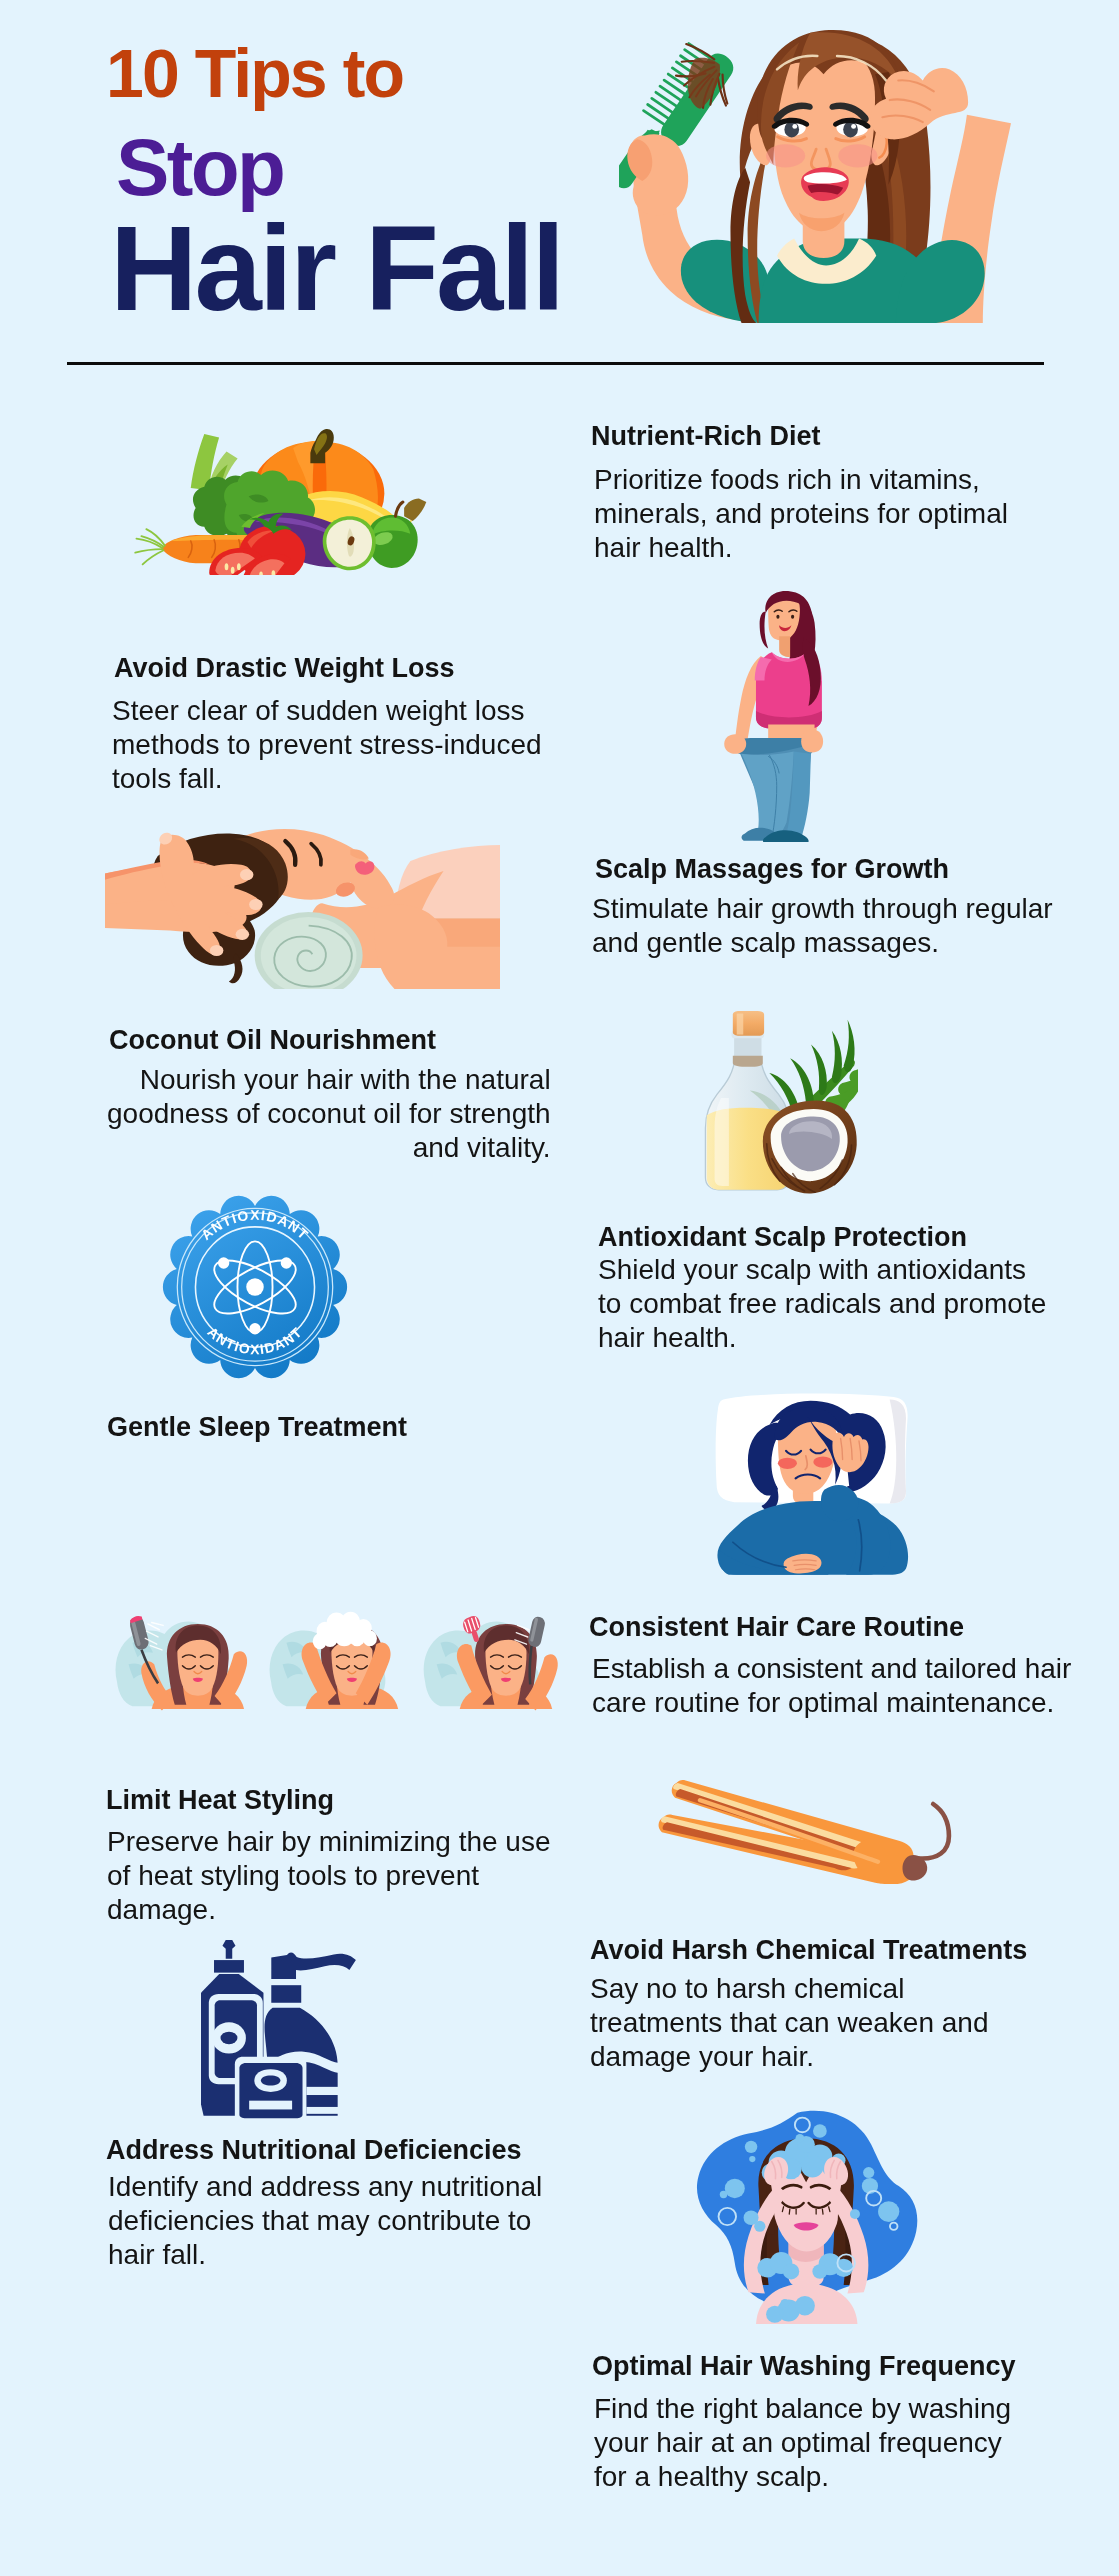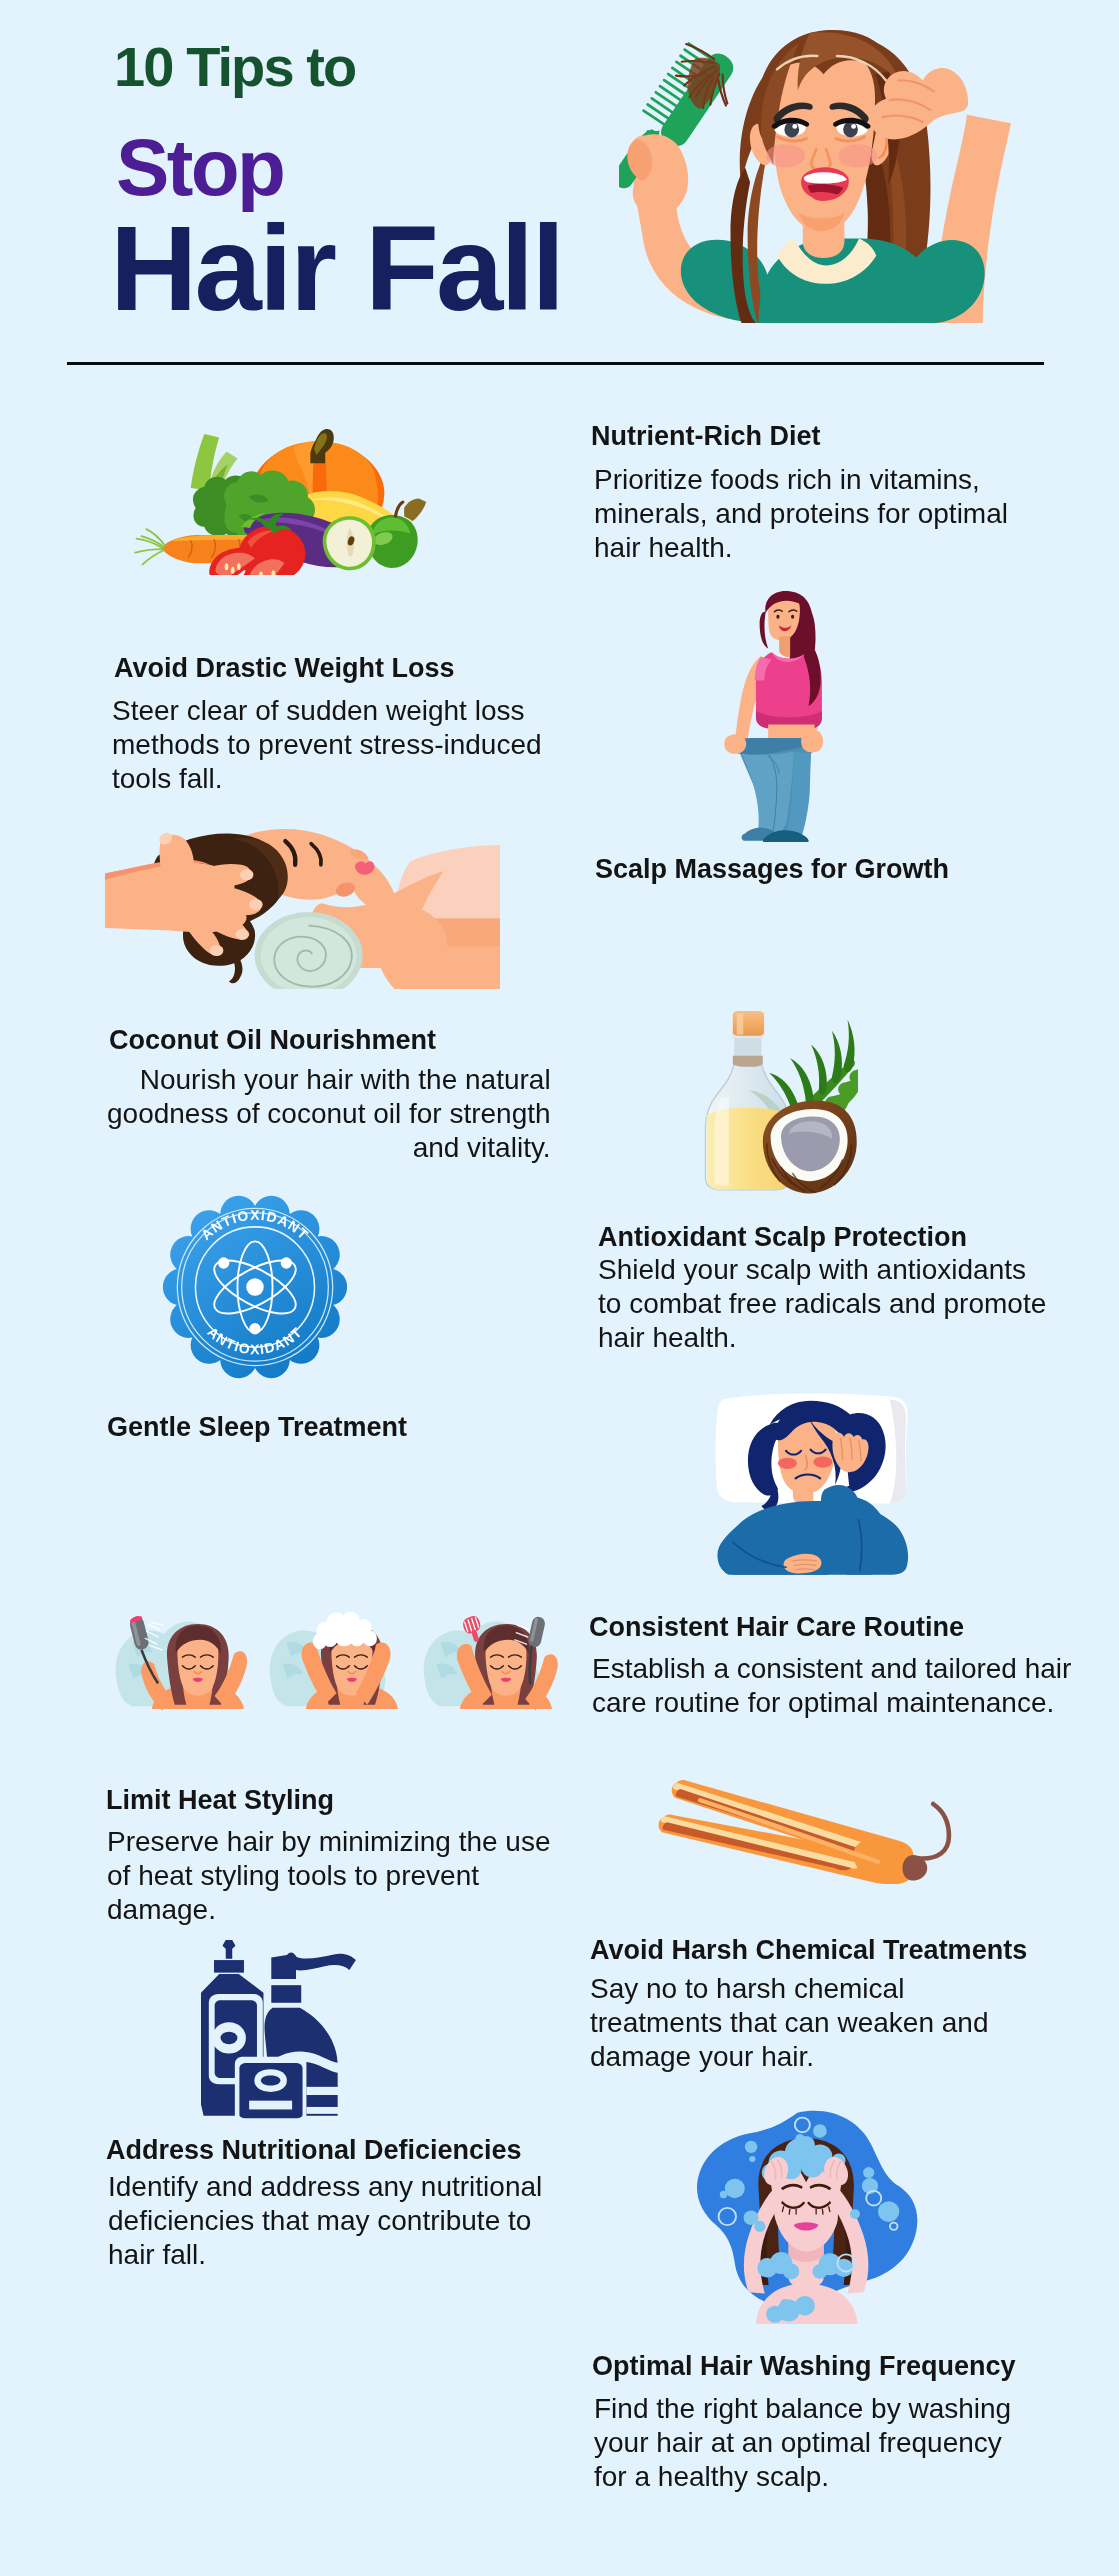--- a/index.html
+++ b/index.html
@@ -1,20 +1,20 @@
 <!DOCTYPE html>
 <html style="font-size:9.8px"><head>
 <meta charset="utf-8">
 <style>
   html,body{margin:0;padding:0;}
   body{width:1119px;height:2576px;background:#e3f3fd;font-family:"Liberation Sans",sans-serif;overflow:hidden;position:relative;}
   .page{position:absolute;left:0;top:0;width:1119px;height:2576px;background:#e3f3fd;}
   
   .tline{position:absolute;font-weight:bold;line-height:1;white-space:nowrap;}
-  #t1{left:114px;top:39px;font-size:56px;color:#14532d;letter-spacing:-1.9px;}
+  #t1{left:106px;top:39px;font-size:68px;color:#c2410c;letter-spacing:-1.9px;}
   #t2{left:116px;top:128px;font-size:80px;color:#4c1d95;letter-spacing:-2.6px;}
   #t3{left:110px;top:208px;font-size:121px;color:#17205e;letter-spacing:-2.8px;}
   #rule{position:absolute;left:67px;top:362px;width:977px;height:3.1px;background:#0b0b0b;}
   
   .hd{position:absolute;margin:0;font-size:27px;font-weight:bold;color:#141414;line-height:1;white-space:nowrap;}
   .bd{position:absolute;margin:0;font-size:28px;color:#141414;line-height:34px;white-space:pre-line;}
   #hd0{left:591px;top:423px;}  #bd0{left:594px;top:463px;}
   #hd1{left:114px;top:655px;} #bd1{left:112px;top:694px;}
   #hd2{left:595px;top:856px;} #bd2{left:592px;top:892px;}
   #hd3{left:109px;top:1027px;} #bd3{left:107px;top:1063px;text-align:right;}
@@ -272,20 +272,22 @@
       <path d="M36 396 C46 386 64 384 78 390 C90 396 96 402 94 408 L34 408 C28 404 30 398 36 396 Z" fill="#3d7fa6"></path>
       <path d="M72 400 C84 390 106 388 122 394 C136 400 142 406 140 410 L66 410 C64 406 68 403 72 400 Z" fill="#16607f"></path>
     </g>
   </svg>
 
   <p class="hd" id="hd1">Avoid Drastic Weight Loss</p>
   <p class="bd" id="bd1">Steer clear of sudden weight loss
 methods to prevent stress-induced
 tools fall.</p>
   <p class="hd" id="hd2">Scalp Massages for Growth</p>
+  <p class="bd" id="bd2">Stimulate hair growth through regular
+and gentle scalp massages.</p>
 
   <svg class="ill" id="ill-massage" viewBox="0 0 644 264" preserveAspectRatio="none" width="395" height="164" style="left:105px;top:825px;">
     <g>
 
       <path d="M498 58 C540 40 600 32 644 32 L644 150 L472 150 C474 112 482 78 498 58 Z" fill="#fbd0bd"></path>
       <path d="M472 150 L644 150 L644 230 L442 230 C446 198 456 172 472 150 Z" fill="#f9a87a"></path>
 
       <path d="M354 126 C390 138 428 132 460 116 C494 98 520 84 552 74 C532 104 514 136 504 172 C494 204 486 218 482 230 L346 230 C334 208 330 178 334 154 C338 136 346 126 354 126 Z" fill="#fbb287"></path>
 
       <path d="M210 26 C248 4 306 0 356 16 C410 34 452 68 468 102 C476 118 470 130 456 134 C438 138 422 128 412 116 C406 108 402 100 400 92 C388 108 368 118 344 120 C314 122 280 112 252 96 C224 80 208 56 204 40 C202 30 205 28 210 26 Z" fill="#fbb287"></path>

